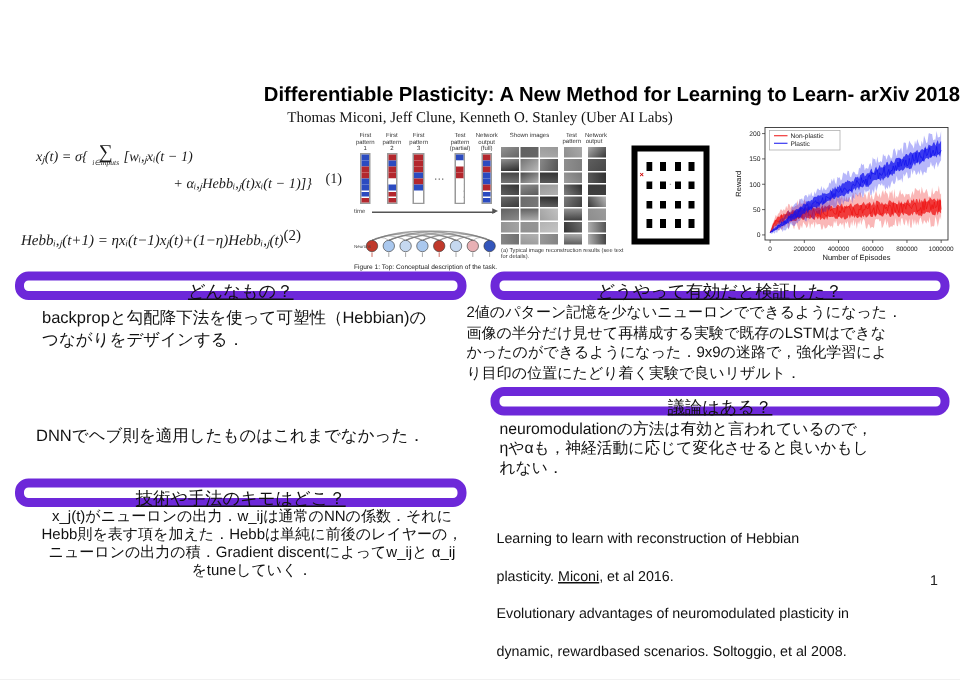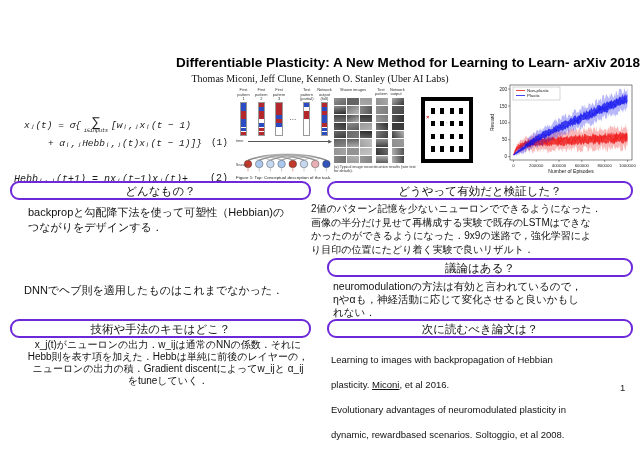--- a/index.html
+++ b/index.html
@@ -5,21 +5,21 @@
   html,body{margin:0;padding:0;background:#e8e8e8;}
   .slide{position:relative;width:640px;height:453px;background:#fff;overflow:hidden;
          font-family:"Liberation Sans",sans-serif;color:#111;}
   .title{position:absolute;top:55px;left:0;right:0;text-align:right;
          font-size:13.5px;font-weight:bold;color:#000;}
   .authors{position:absolute;top:73px;left:0;right:0;text-align:center;
          font-family:"Liberation Serif",serif;font-size:10px;color:#111;}
 
   
   .equations{position:absolute;left:14px;top:94px;width:214px;
-         font-family:Liberation Mono, monospace;font-style:italic;font-size:9.5px;color:#1a1a1a;margin-top:22px;}
+         font-family:Liberation Serif, serif;font-style:italic;font-size:9.5px;color:#1a1a1a;}
   .eq-line1{display:flex;align-items:center;gap:3px;padding-left:10px;}
   .sum{display:inline-flex;flex-direction:column;align-items:center;line-height:1;}
   .sum-sym{font-size:13px;font-style:normal;}
   .sum-sub{font-size:5px;}
   .eq-line2{display:flex;justify-content:flex-end;gap:9px;margin-top:3px;}
   .eqnum{font-style:normal;}
   .eq2{display:flex;margin-top:24px;font-size:10px;}
 
   
   .fig-left{position:absolute;left:236px;top:88px;width:96px;}
@@ -55,23 +55,23 @@
         gap:0.8px;padding:0.8px;}
   .maze-cell{background:#fff;position:relative;}
   .maze-cell.wall{background:#000;}
   .maze-mark{position:absolute;inset:0;display:flex;align-items:center;justify-content:center;
         font-size:5px;line-height:1;font-weight:bold;}
 
   
   #reward-chart{position:absolute;left:487px;top:80px;font-family:"Liberation Sans",sans-serif;}
 
   
-  .qa-h{position:absolute;box-sizing:border-box;height:19px;border:2px solid #6d28d9;
+  .qa-h{position:absolute;box-sizing:border-box;height:19px;border:6px solid #6d28d9;
         border-radius:9px;background:#fff;text-align:center;font-size:11.5px;
-        line-height:17px;color:#111;}
+        line-height:17px;color:#111;text-decoration:underline;}
   .qa-b{position:absolute;white-space:pre-line;color:#111;}
   .q1h{left:10px;top:181px;width:301px;}
   .q1b{left:28px;top:205px;width:286px;font-size:11px;line-height:14.5px;}
   .q2h{left:10px;top:252px;width:301px;}
   .q2b{left:24px;top:283px;width:288px;font-size:11px;}
   .q3h{left:10px;top:319px;width:301px;}
   .q3b{left:22px;top:339px;width:292px;font-size:10px;line-height:12px;text-align:center;}
   .q4h{left:327px;top:181px;width:306px;}
   .q4b{left:311px;top:202px;width:304px;font-size:10px;line-height:13.5px;}
   .q5h{left:327px;top:258px;width:306px;}
@@ -473,23 +473,22 @@
   <div class="qa-b q4b">2値のパターン記憶を少ないニューロンでできるようになった．
 画像の半分だけ見せて再構成する実験で既存のLSTMはできな
 かったのができるようになった．9x9の迷路で，強化学習によ
 り目印の位置にたどり着く実験で良いリザルト．</div>
 
   <div class="qa-h q5h">議論はある？</div>
   <div class="qa-b q5b">neuromodulationの方法は有効と言われているので，
 ηやαも，神経活動に応じて変化させると良いかもし
 れない．</div>
 
-  <div class="qa-h q6h">次に読むべき論文は？</div>
   <div class="qa-b q6b">
-    <span>Learning to images with backpropagation of Hebbian</span><br>
+    <span>Learning to learn with reconstruction of Hebbian</span><br>
     <span>plasticity.  </span><a class="link">Miconi</a><span>, et al 2016.</span><br>
     <span>Evolutionary advantages of neuromodulated plasticity in</span><br>
     <span>dynamic, rewardbased scenarios. Soltoggio, et al 2008.</span>
   </div>
 
   <div class="pagenum">1</div>
 
 </div>
 
 </body></html>

